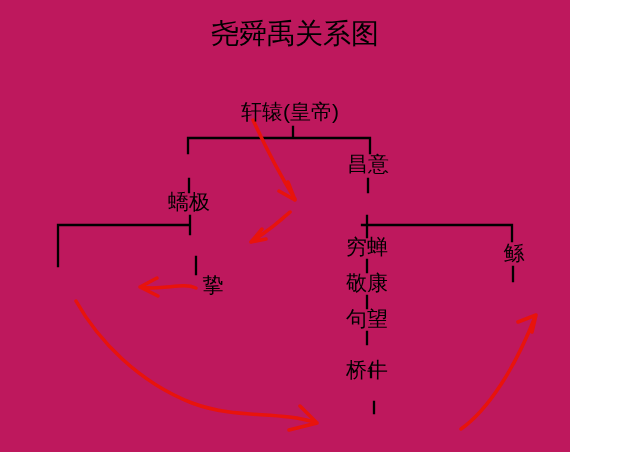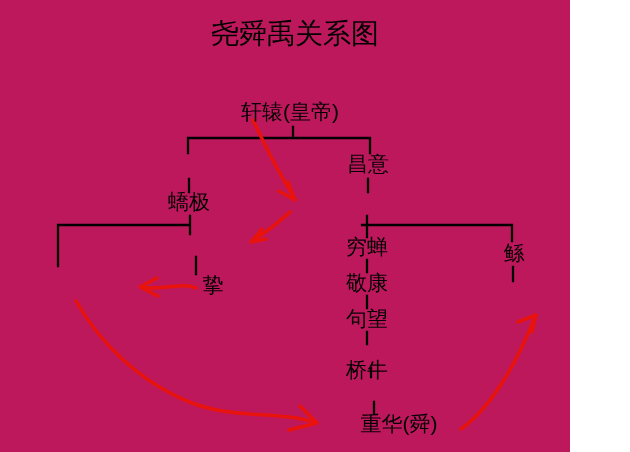--- a/index.html
+++ b/index.html
@@ -77,16 +77,15 @@
   <div class="title" style="left:295px;top:20px;">尧舜禹关系图</div>
 
   <div class="node" style="left:290px;top:101px;">轩辕(皇帝)</div>
   <div class="node" style="left:368px;top:153px;">昌意</div>
   <div class="node" style="left:189px;top:191px;">蟜极</div>
   <div class="node" style="left:213px;top:274px;">挚</div>
   <div class="node" style="left:367px;top:236px;">穷蝉</div>
   <div class="node" style="left:367px;top:272px;text-align:center;">敬康</div>
   <div class="node" style="left:367px;top:308px;">句望</div>
   <div class="node" style="left:367px;top:344px;margin-top:15px;">桥牛</div>
-  <div class="node" style="left:399px;top:413px;">重华(舜)</div>
   <div class="node" style="left:514px;top:242px;">鲧</div>
 
 </div>
 
 </body></html>

